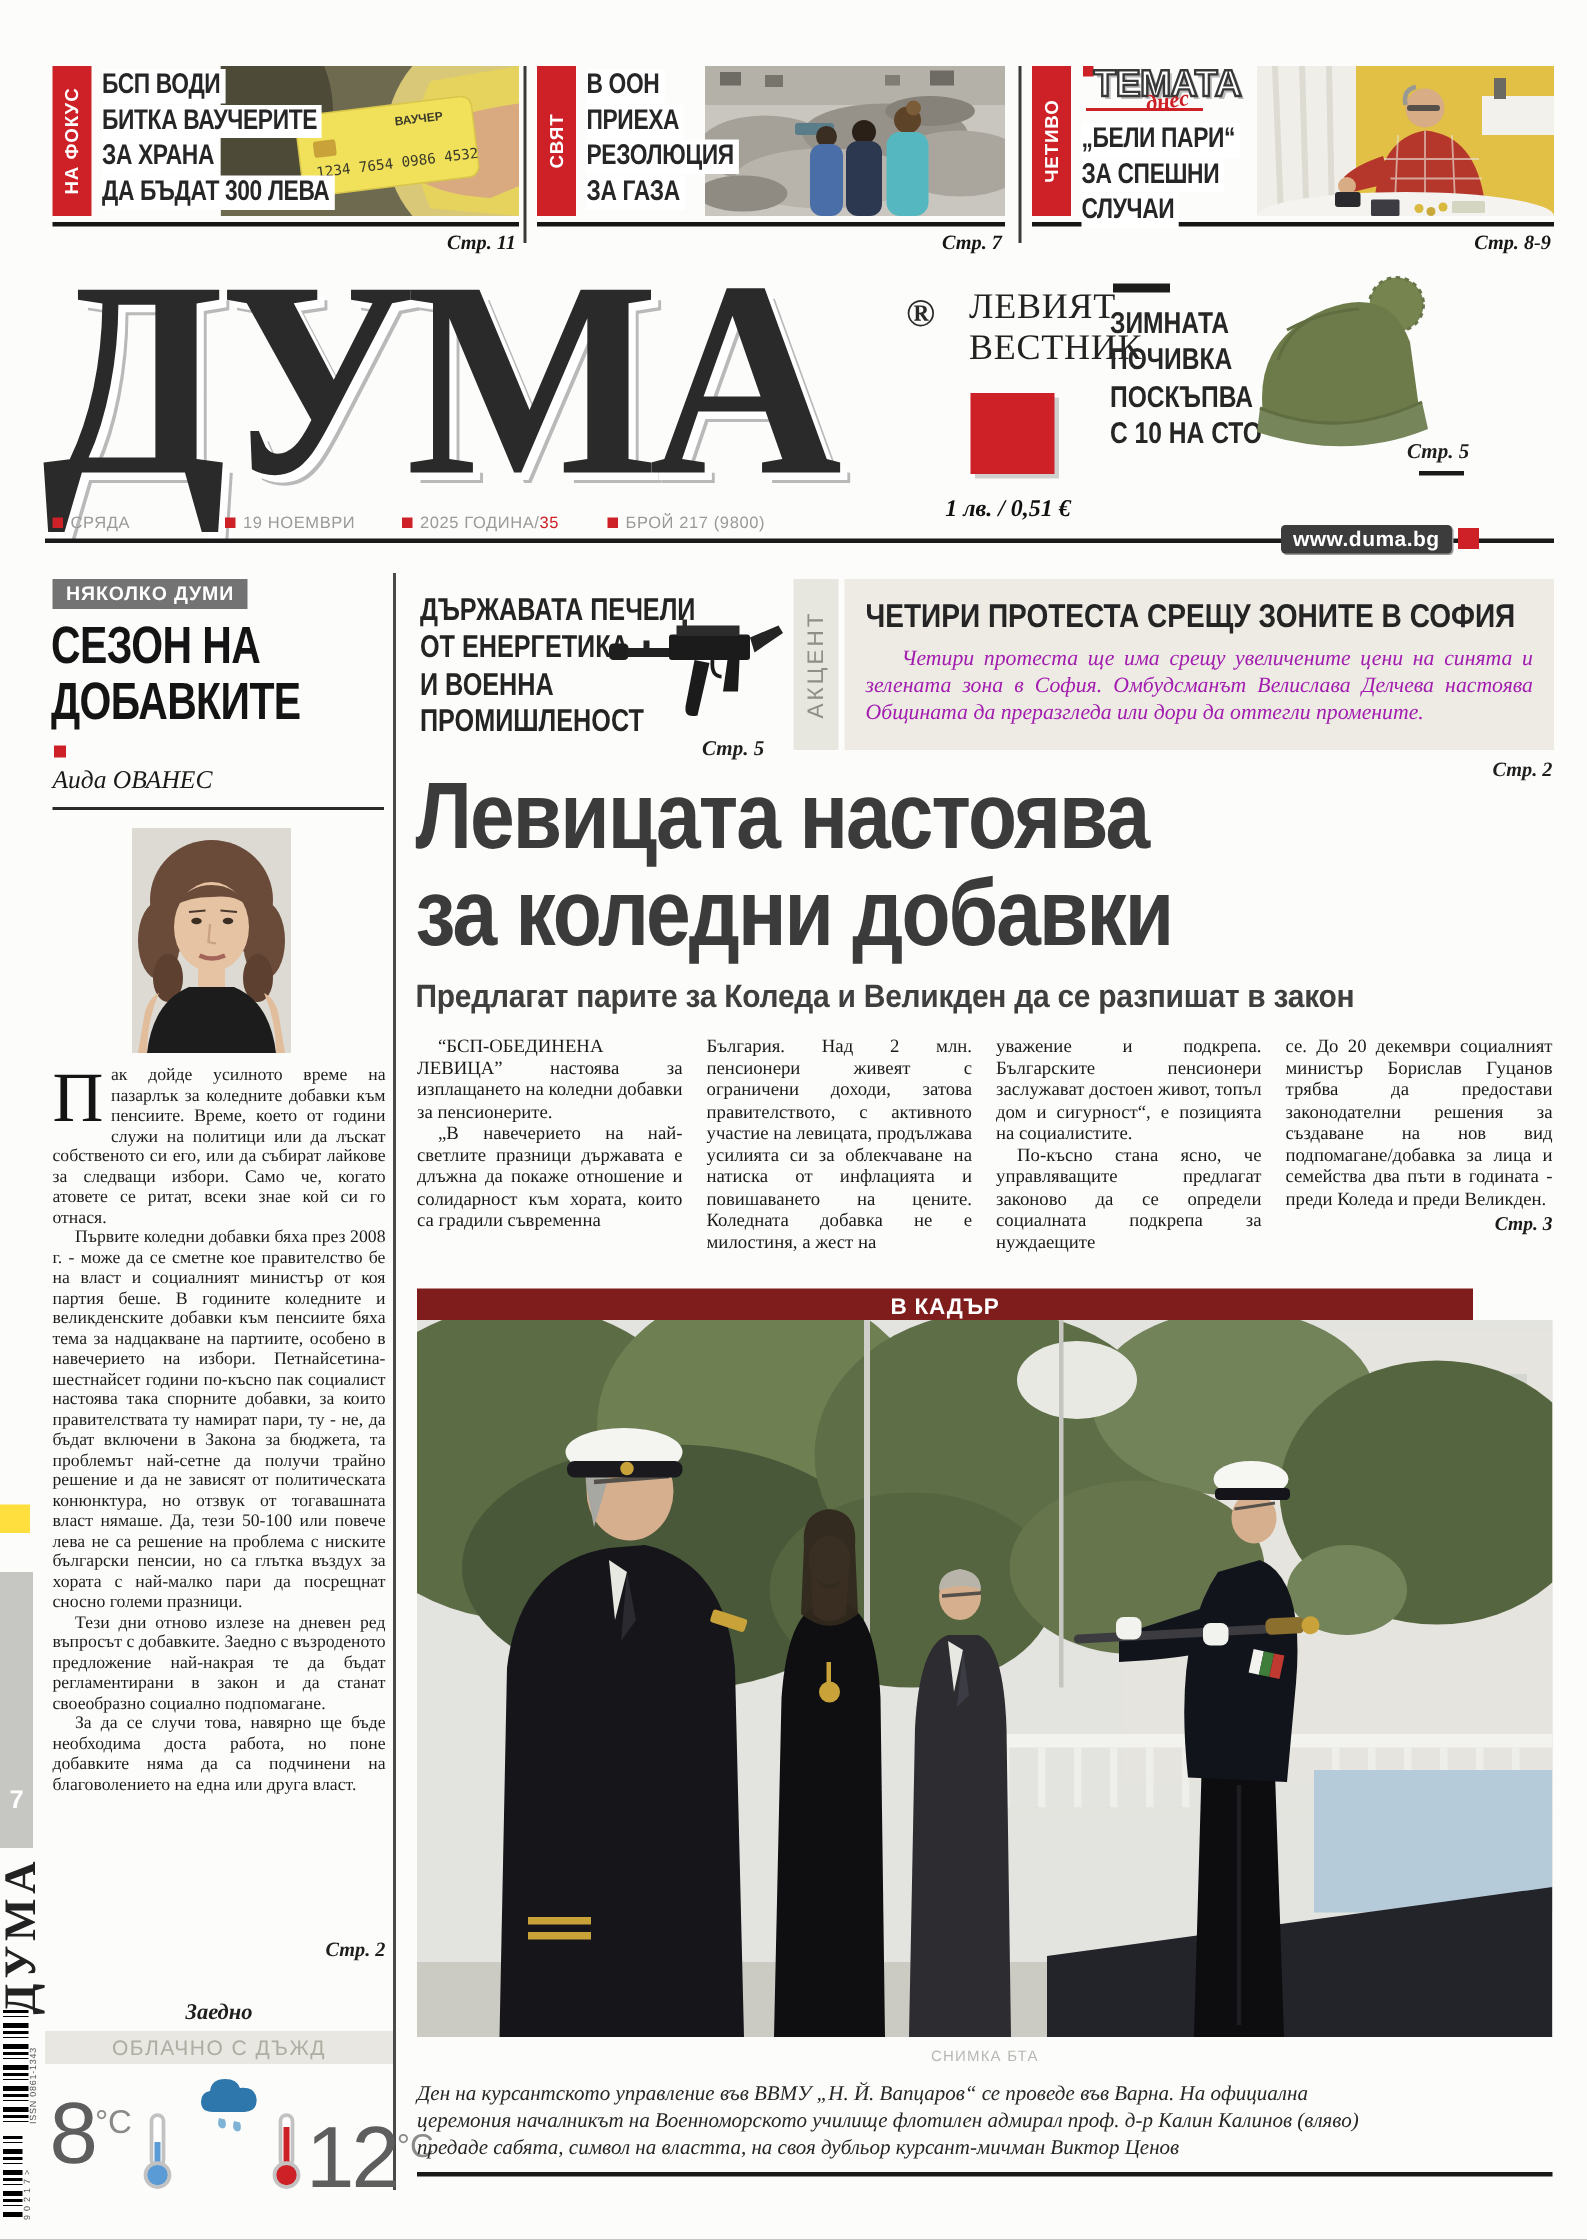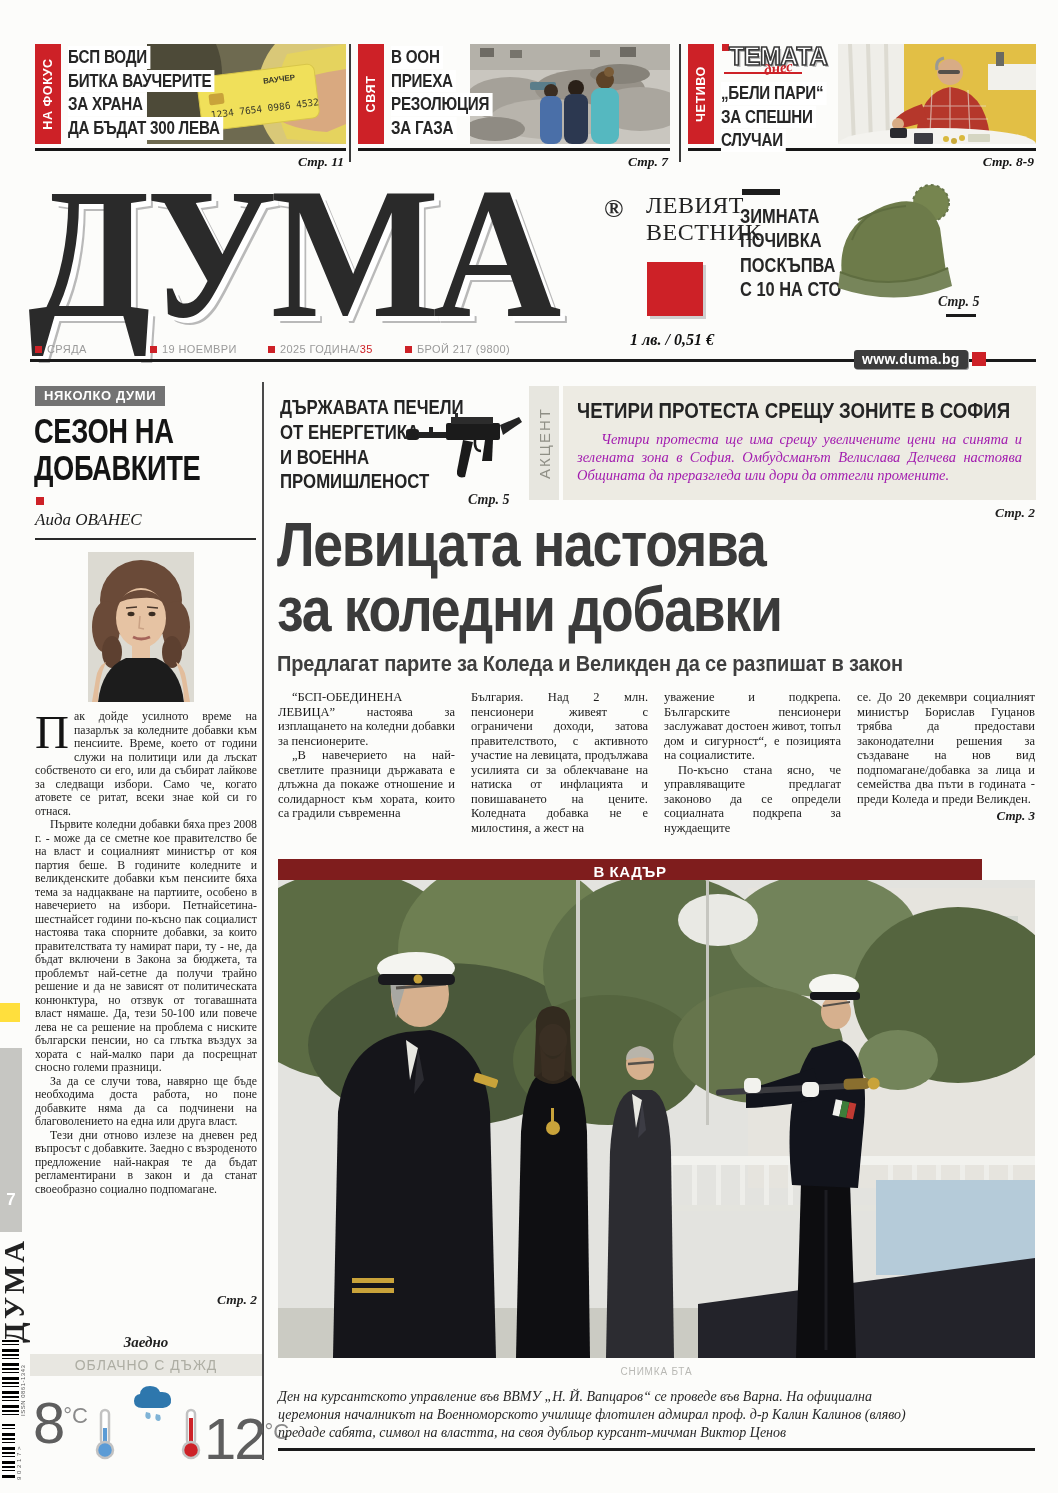--- a/index.html
+++ b/index.html
@@ -304,22 +304,22 @@
       <rect x="44" y="92" width="18" height="16" fill="#e6c3a3"></rect>
       <path d="M10,150 Q14,116 38,106 L68,106 Q92,116 96,150 Z" fill="#1c1c1c"></path>
       <path d="M10,150 L4,150 L8,126 Q10,114 18,110 Q10,128 10,150 Z" fill="#e2bd9c"></path>
       <path d="M96,150 L102,150 L98,126 Q96,114 88,110 Q96,128 96,150 Z" fill="#e2bd9c"></path>
     </svg>
   </div>
 
   <div class="op-body">
     <p class="first"><span class="dropcap">П</span><span>ак дойде усилното време на пазарлък за коледните добавки към пенсиите. Време, което от години служи на политици или да лъскат собственото си его, или да събират лайкове за следващи избори. Само че, когато атовете се ритат, всеки знае кой си го отнася.</span></p>
     <p>Първите коледни добавки бяха през 2008 г. - може да се сметне кое правителство бе на власт и социалният министър от коя партия беше. В годините коледните и великденските добавки към пенсиите бяха тема за надцакване на партиите, особено в навечерието на избори. Петнайсетина-шестнайсет години по-късно пак социалист настоява така спорните добавки, за които правителствата ту намират пари, ту - не, да бъдат включени в Закона за бюджета, та проблемът най-сетне да получи трайно решение и да не зависят от политическата конюнктура, но отзвук от тогавашната власт нямаше. Да, тези 50-100 или повече лева не са решение на проблема с ниските български пенсии, но са глътка въздух за хората с най-малко пари да посрещнат сносно големи празници.</p>
+    <p>Тези дни отново излезе на дневен ред въпросът с добавките. Заедно с възроденото предложение най-накрая те да бъдат регламентирани в закон и да станат своеобразно социално подпомагане.</p>
     <p>За да се случи това, навярно ще бъде необходима доста работа, но поне добавките няма да са подчинени на благоволението на една или друга власт.</p>
-    <p>Тези дни отново излезе на дневен ред въпросът с добавките. Заедно с възроденото предложение най-накрая те да бъдат регламентирани в закон и да станат своеобразно социално подпомагане.</p>
   </div>
   <div class="op-page">Стр. 2</div>
 
   <div class="w-city">Заедно</div>
   <div class="w-cond">ОБЛАЧНО С ДЪЖД</div>
   <div class="w-temp" style="left:33px;top:1394px;"><span>8</span><sup>°C</sup></div>
   <div class="abs" style="left:94px;top:1408px;">
     <svg width="22" height="52" viewBox="0 0 22 52">
       <rect x="7" y="2" width="8" height="34" rx="4" fill="#fff" stroke="#c2c2c2" stroke-width="2.5"></rect>
       <rect x="9" y="20" width="4" height="18" fill="#5b9bd5"></rect>

